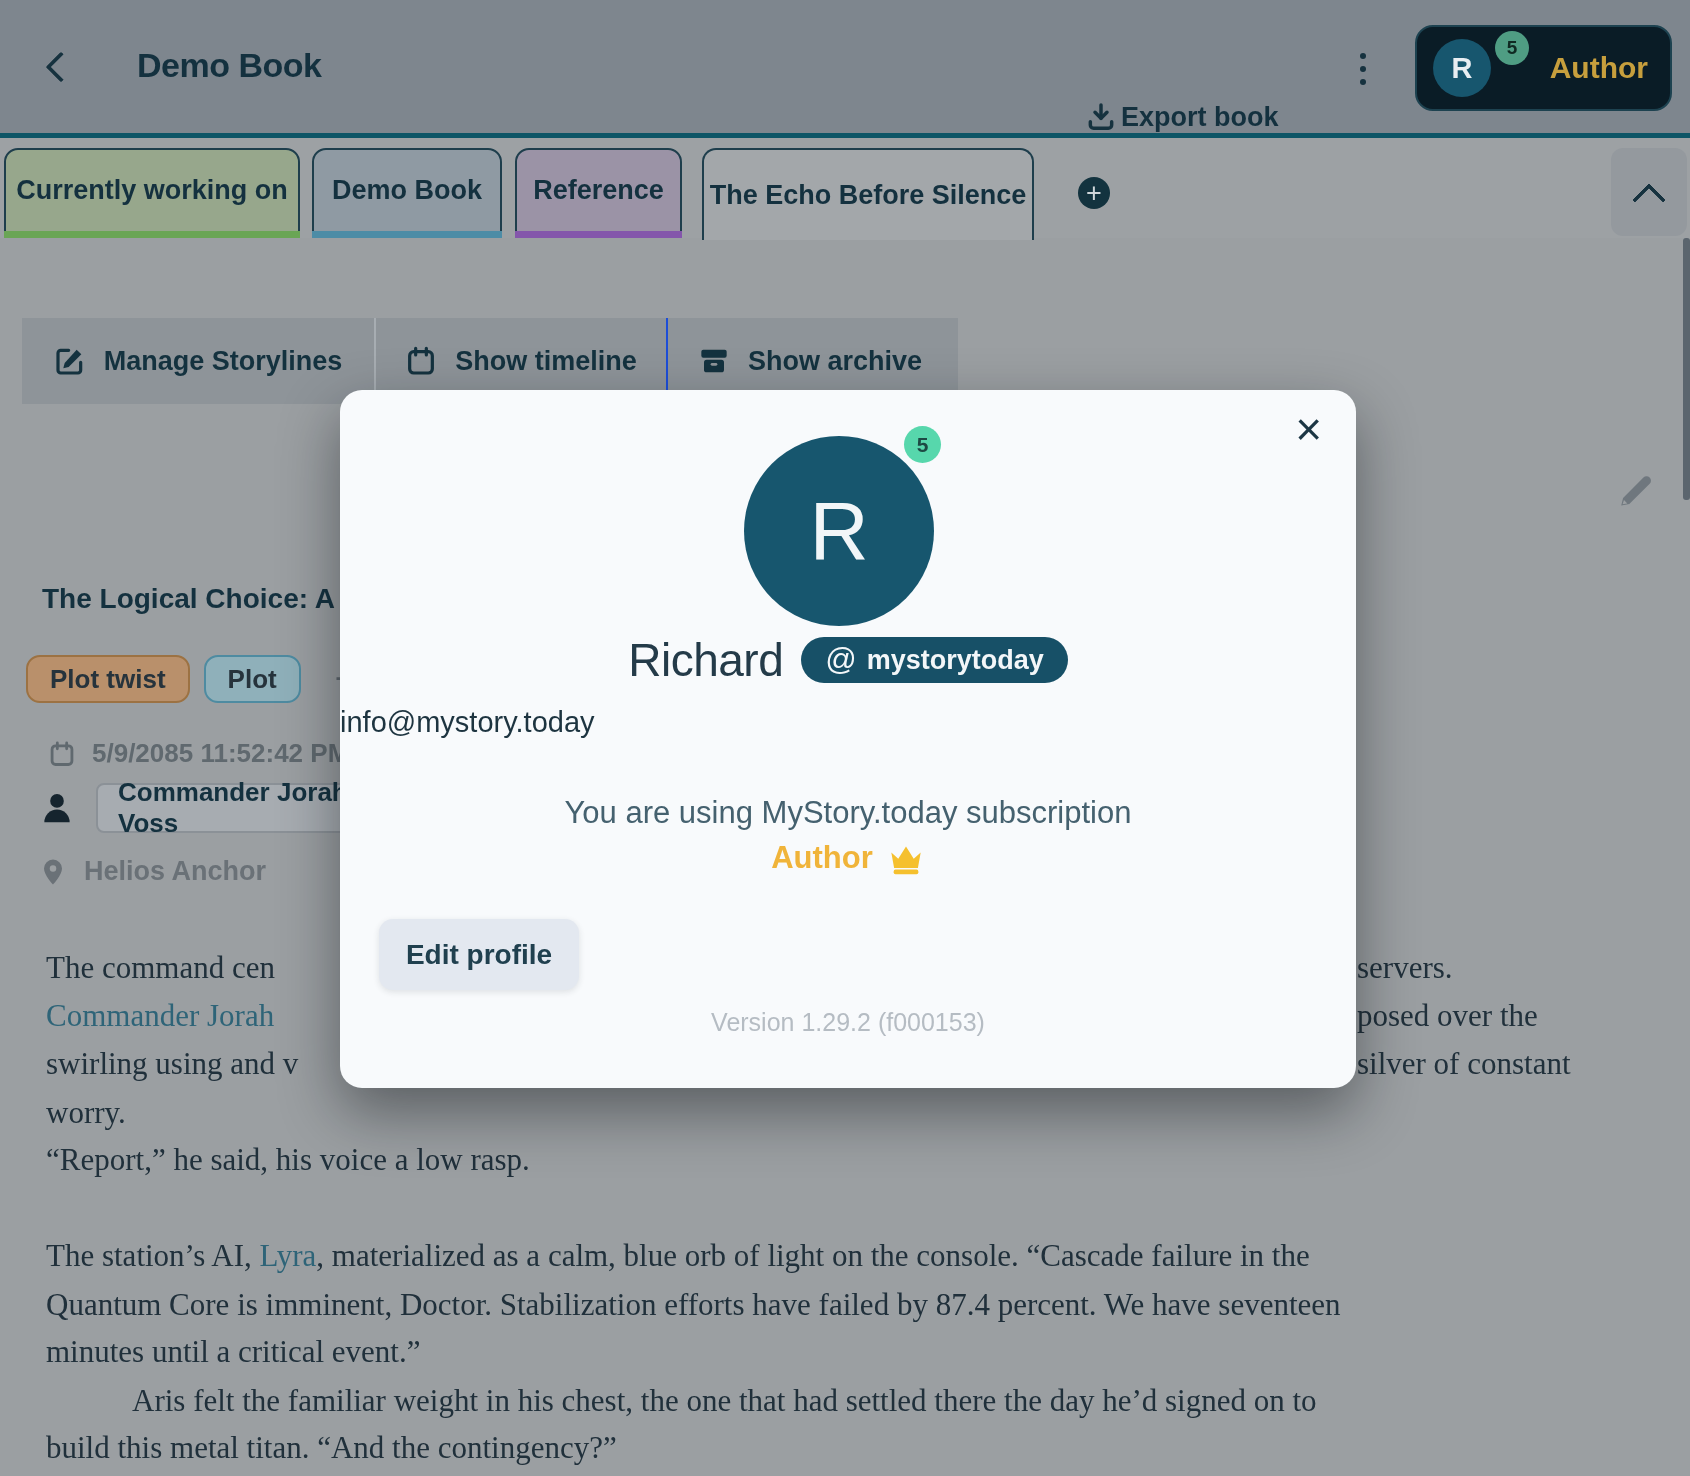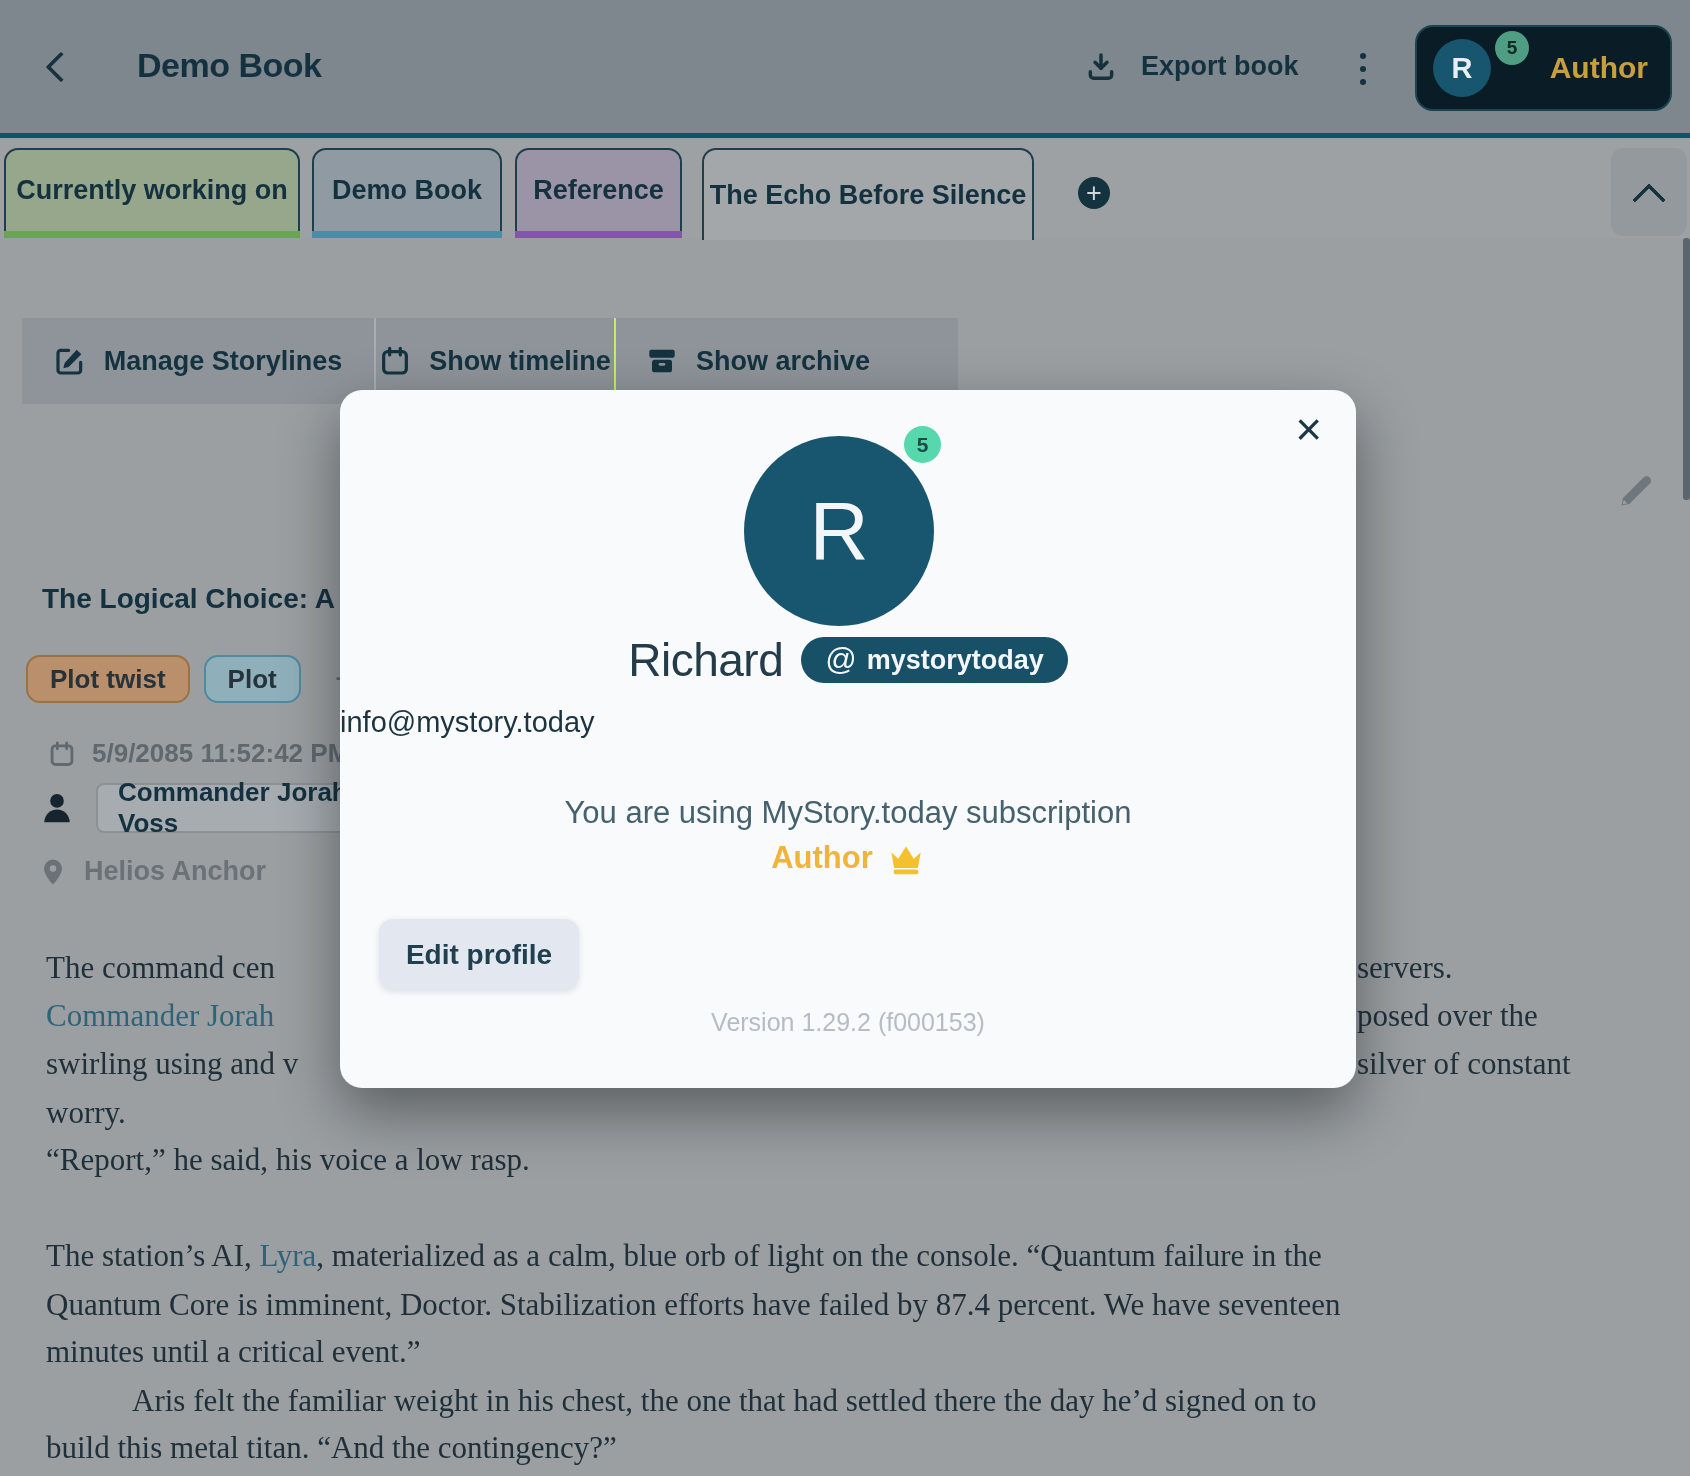--- a/index.html
+++ b/index.html
@@ -7,21 +7,21 @@
     background:var(--content_bg,#9b9fa2);
     font-family:"Liberation Sans",sans-serif;color:var(--ink,#14313f);}
 
   
   .header{position:absolute;left:0;top:0;width:1690px;height:133px;
     background:var(--header_bg,#7e868e);border-bottom:5px solid var(--header_accent,#0d5566);}
   .back-btn{position:absolute;left:42px;top:50px;width:36px;height:36px;cursor:pointer;}
   .chev-left{position:absolute;left:8px;top:6px;width:18px;height:18px;
     border-left:4px solid #16323f;border-bottom:4px solid #16323f;transform:rotate(45deg);border-radius:2px;}
   .app-title{position:absolute;left:137px;top:46px;font-size:34px;font-weight:bold;letter-spacing:-.5px;}
-  .export{position:absolute;left:1085px;top:0;height:133px;display:flex;align-items:center;gap:24px;cursor:pointer;}
+  .export{position:absolute;left:1085px;top:0;height:133px;display:flex;align-items:flex-end;gap:4px;cursor:pointer;}
   .export .lbl{font-size:27px;font-weight:600;}
   .kebab{position:absolute;left:1348px;top:47px;width:30px;height:44px;display:flex;flex-direction:column;
     align-items:center;justify-content:center;gap:7px;cursor:pointer;}
   .kebab i{width:6px;height:6px;border-radius:50%;background:#16323f;}
   .account-pill{position:absolute;left:1415px;top:25px;width:257px;height:86px;border-radius:18px;
     background:var(--account_pill_bg,#0a1c26);border:2px solid #1d4250;box-sizing:border-box;cursor:pointer;}
   .account-pill .avatar-sm{position:absolute;left:16px;top:12px;width:58px;height:58px;border-radius:50%;
     background:var(--avatar_teal,#17566e);color:#e8eef2;font-size:29px;font-weight:600;
     display:flex;align-items:center;justify-content:center;}
   .account-pill .badge-sm{position:absolute;left:78px;top:4px;width:34px;height:34px;border-radius:50%;
@@ -49,21 +49,21 @@
     background:#94999e;cursor:pointer;}
   .chev-up{position:absolute;left:26px;top:40px;width:20px;height:20px;
     border-top:4px solid #16323f;border-right:4px solid #16323f;transform:rotate(-45deg);border-radius:2px;}
 
   
   .toolbar{position:absolute;left:22px;top:318px;width:936px;height:86px;background:var(--toolbar_bg,#8e9499);
     display:flex;align-items:stretch;}
   .tool-btn{display:flex;align-items:center;justify-content:center;gap:18px;font-size:27px;font-weight:600;
     color:#14323f;cursor:pointer;}
   .tool-btn.b1{width:352px;}
-  .tool-btn.b2{width:242px;border-left:2px solid #a7adb2;border-right:2px solid #bef264;box-sizing:border-box;}
+  .tool-btn.b2{width:294px;border-left:2px solid #a7adb2;border-right:2px solid #1d4ed8;box-sizing:border-box;}
   .tool-btn.b3{width:284px;}
 
   .float-pencil{position:absolute;left:1613px;top:468px;}
   .scroll-thumb{position:absolute;left:1683px;top:238px;width:7px;height:262px;background:#5b656e;border-radius:3px;cursor:pointer;}
 
   
   .chapter-title{position:absolute;left:42px;top:583px;font-size:28px;font-weight:bold;color:#14313f;white-space:nowrap;}
   .chips{position:absolute;left:26px;top:655px;display:flex;align-items:center;}
   .chip{height:48px;box-sizing:border-box;border-radius:14px;display:flex;align-items:center;
     padding:0 22px;font-size:26px;font-weight:600;color:#26333c;cursor:pointer;}
@@ -250,21 +250,21 @@
     <div class="sline" style="top:48px">
       <a class="slink">Commander Jorah</a>
     </div>
     <div class="sright" style="top:48px">posed over the</div>
     <div class="sline" style="top:96px">swirling using and v</div>
     <div class="sright" style="top:96px">silver of constant</div>
     <div class="sline" style="top:145px">worry.</div>
     <div class="sline" style="top:192px">“Report,” he said, his voice a low rasp.</div>
 
     <div class="sline" style="top:288px">
-      <span>The station’s AI, </span><a class="slink">Lyra</a><span>, materialized as a calm, blue orb of light on the console. “Quantum failure in the</span>
+      <span>The station’s AI, </span><a class="slink">Lyra</a><span>, materialized as a calm, blue orb of light on the console. “Cascade failure in the</span>
     </div>
     <div class="sline" style="top:337px">Quantum Core is imminent, Doctor. Stabilization efforts have failed by 87.4 percent. We have seventeen</div>
     <div class="sline" style="top:384px">minutes until a critical event.”</div>
 
     <div class="sline indent" style="top:433px">Aris felt the familiar weight in his chest, the one that had settled there the day he’d signed on to</div>
     <div class="sline" style="top:480px">build this metal titan. “And the contingency?”</div>
   </div>
 
   <div class="modal">
     <div class="modal-close">×</div>

